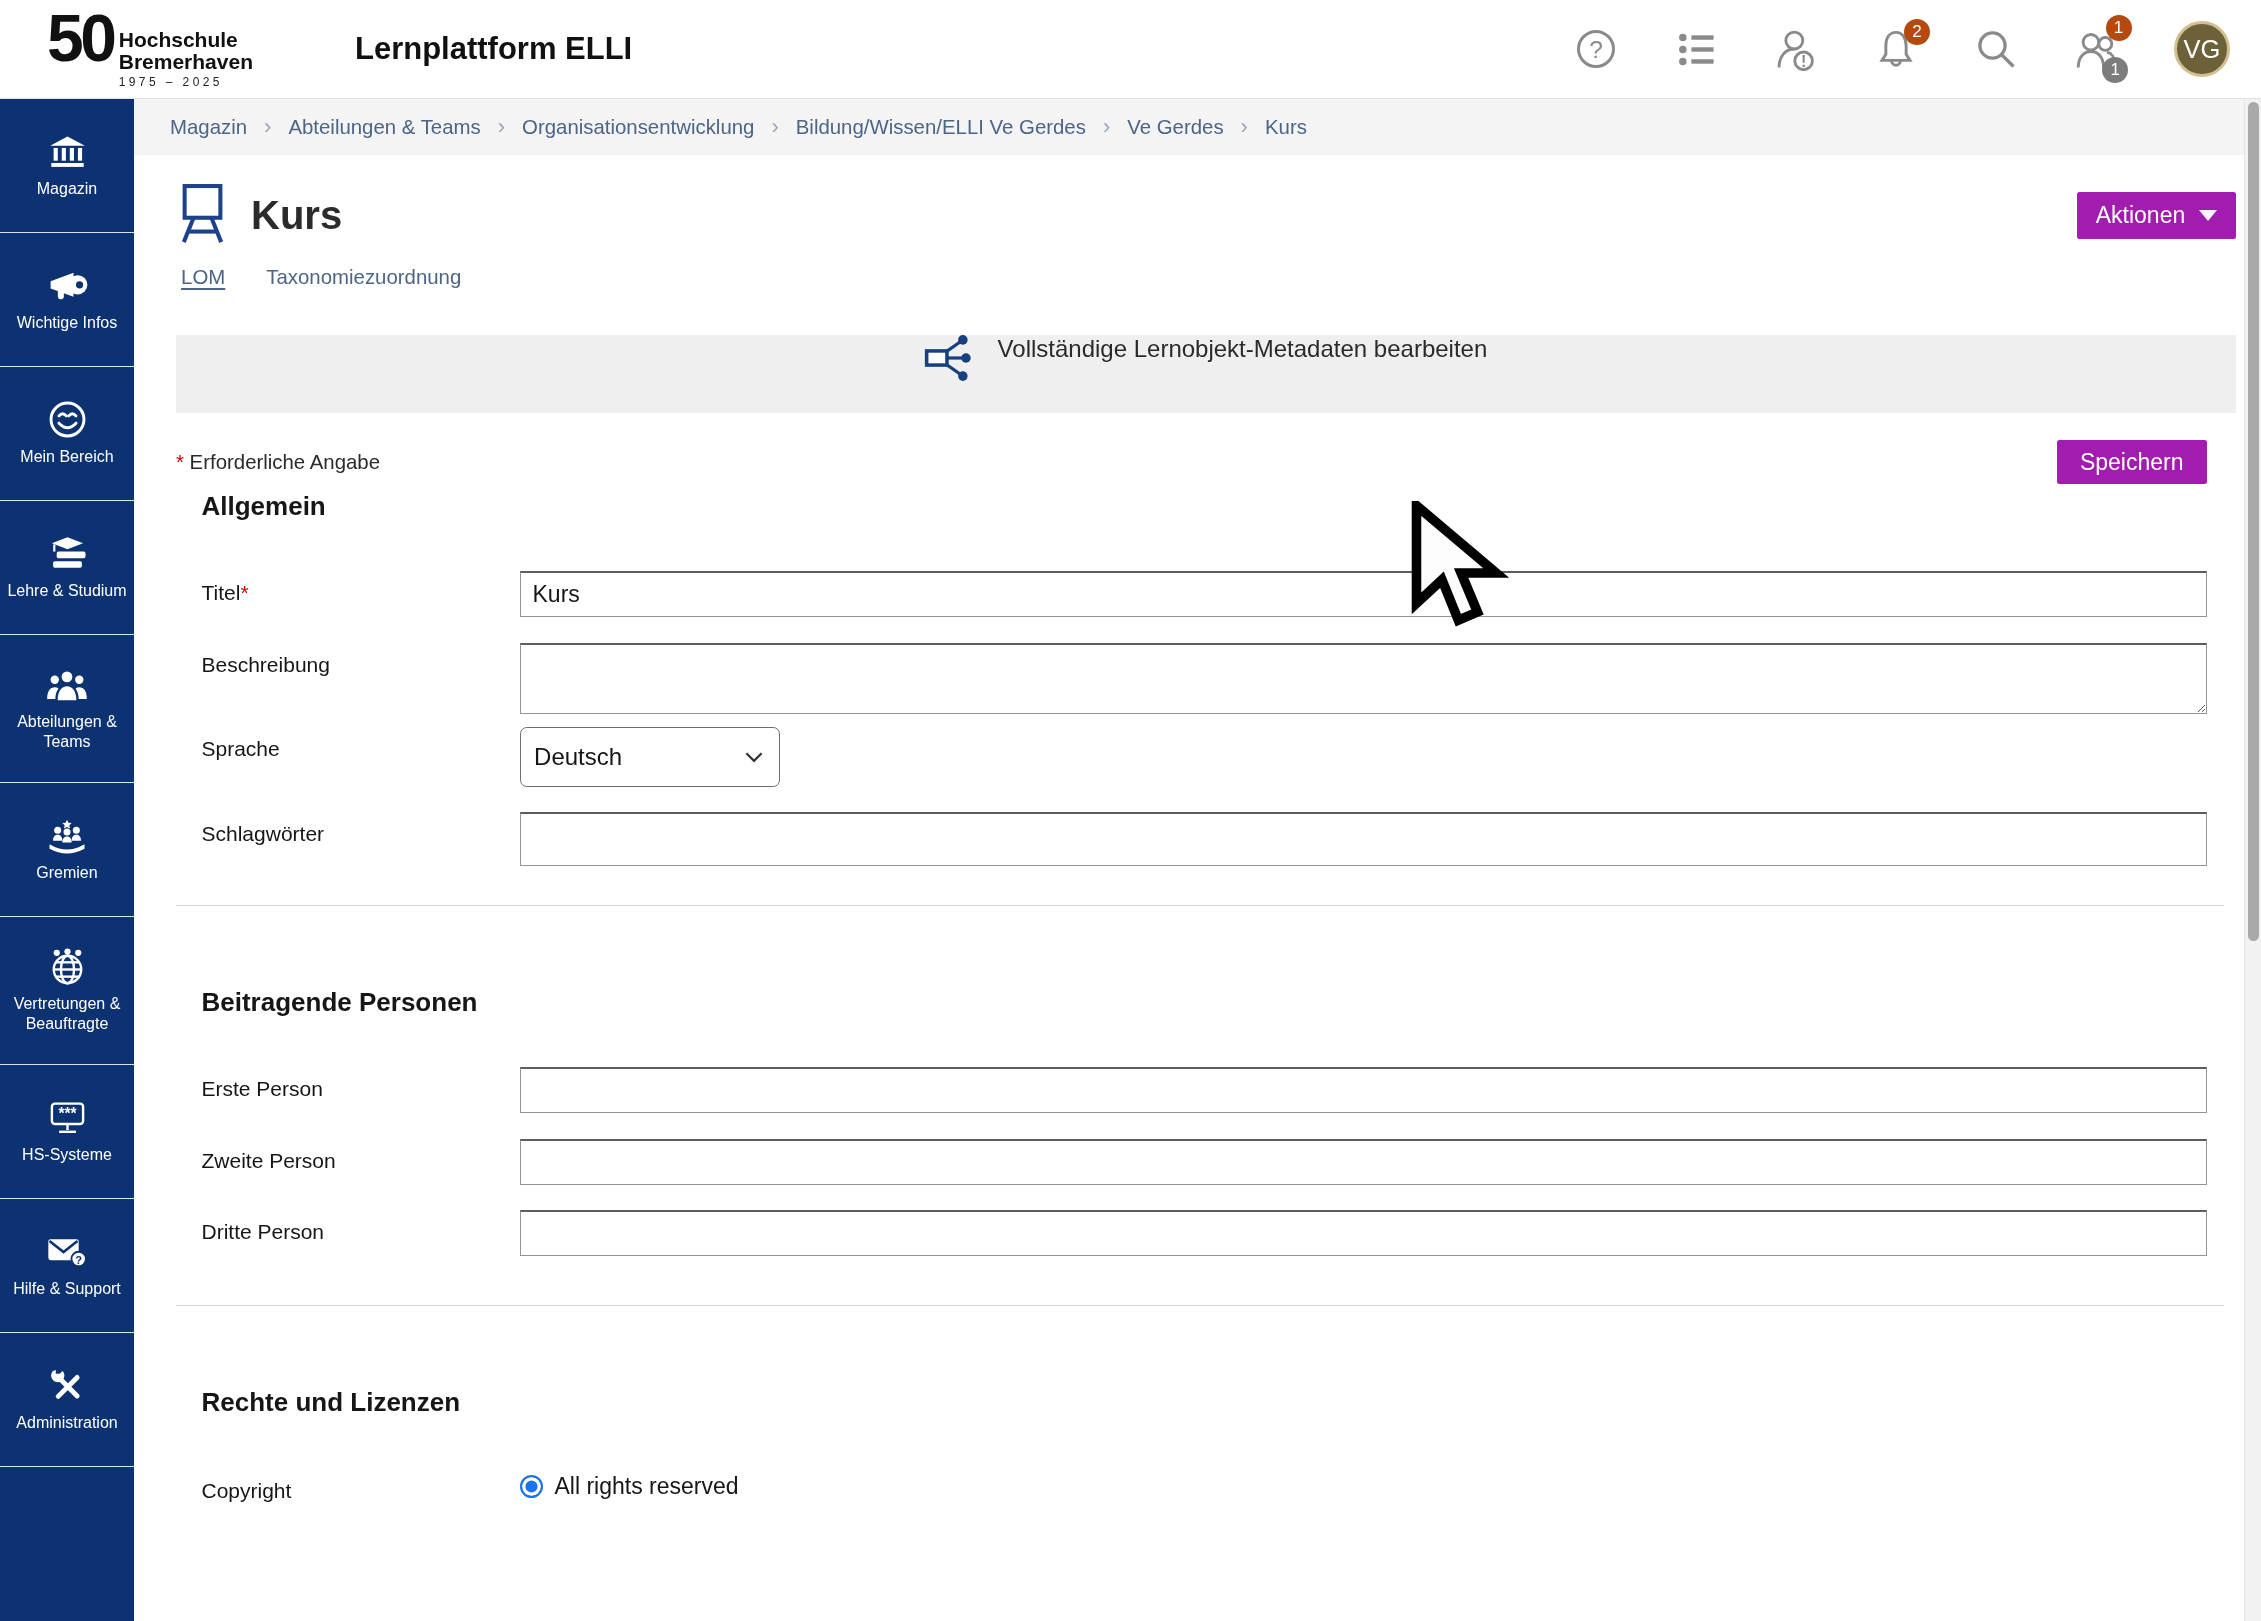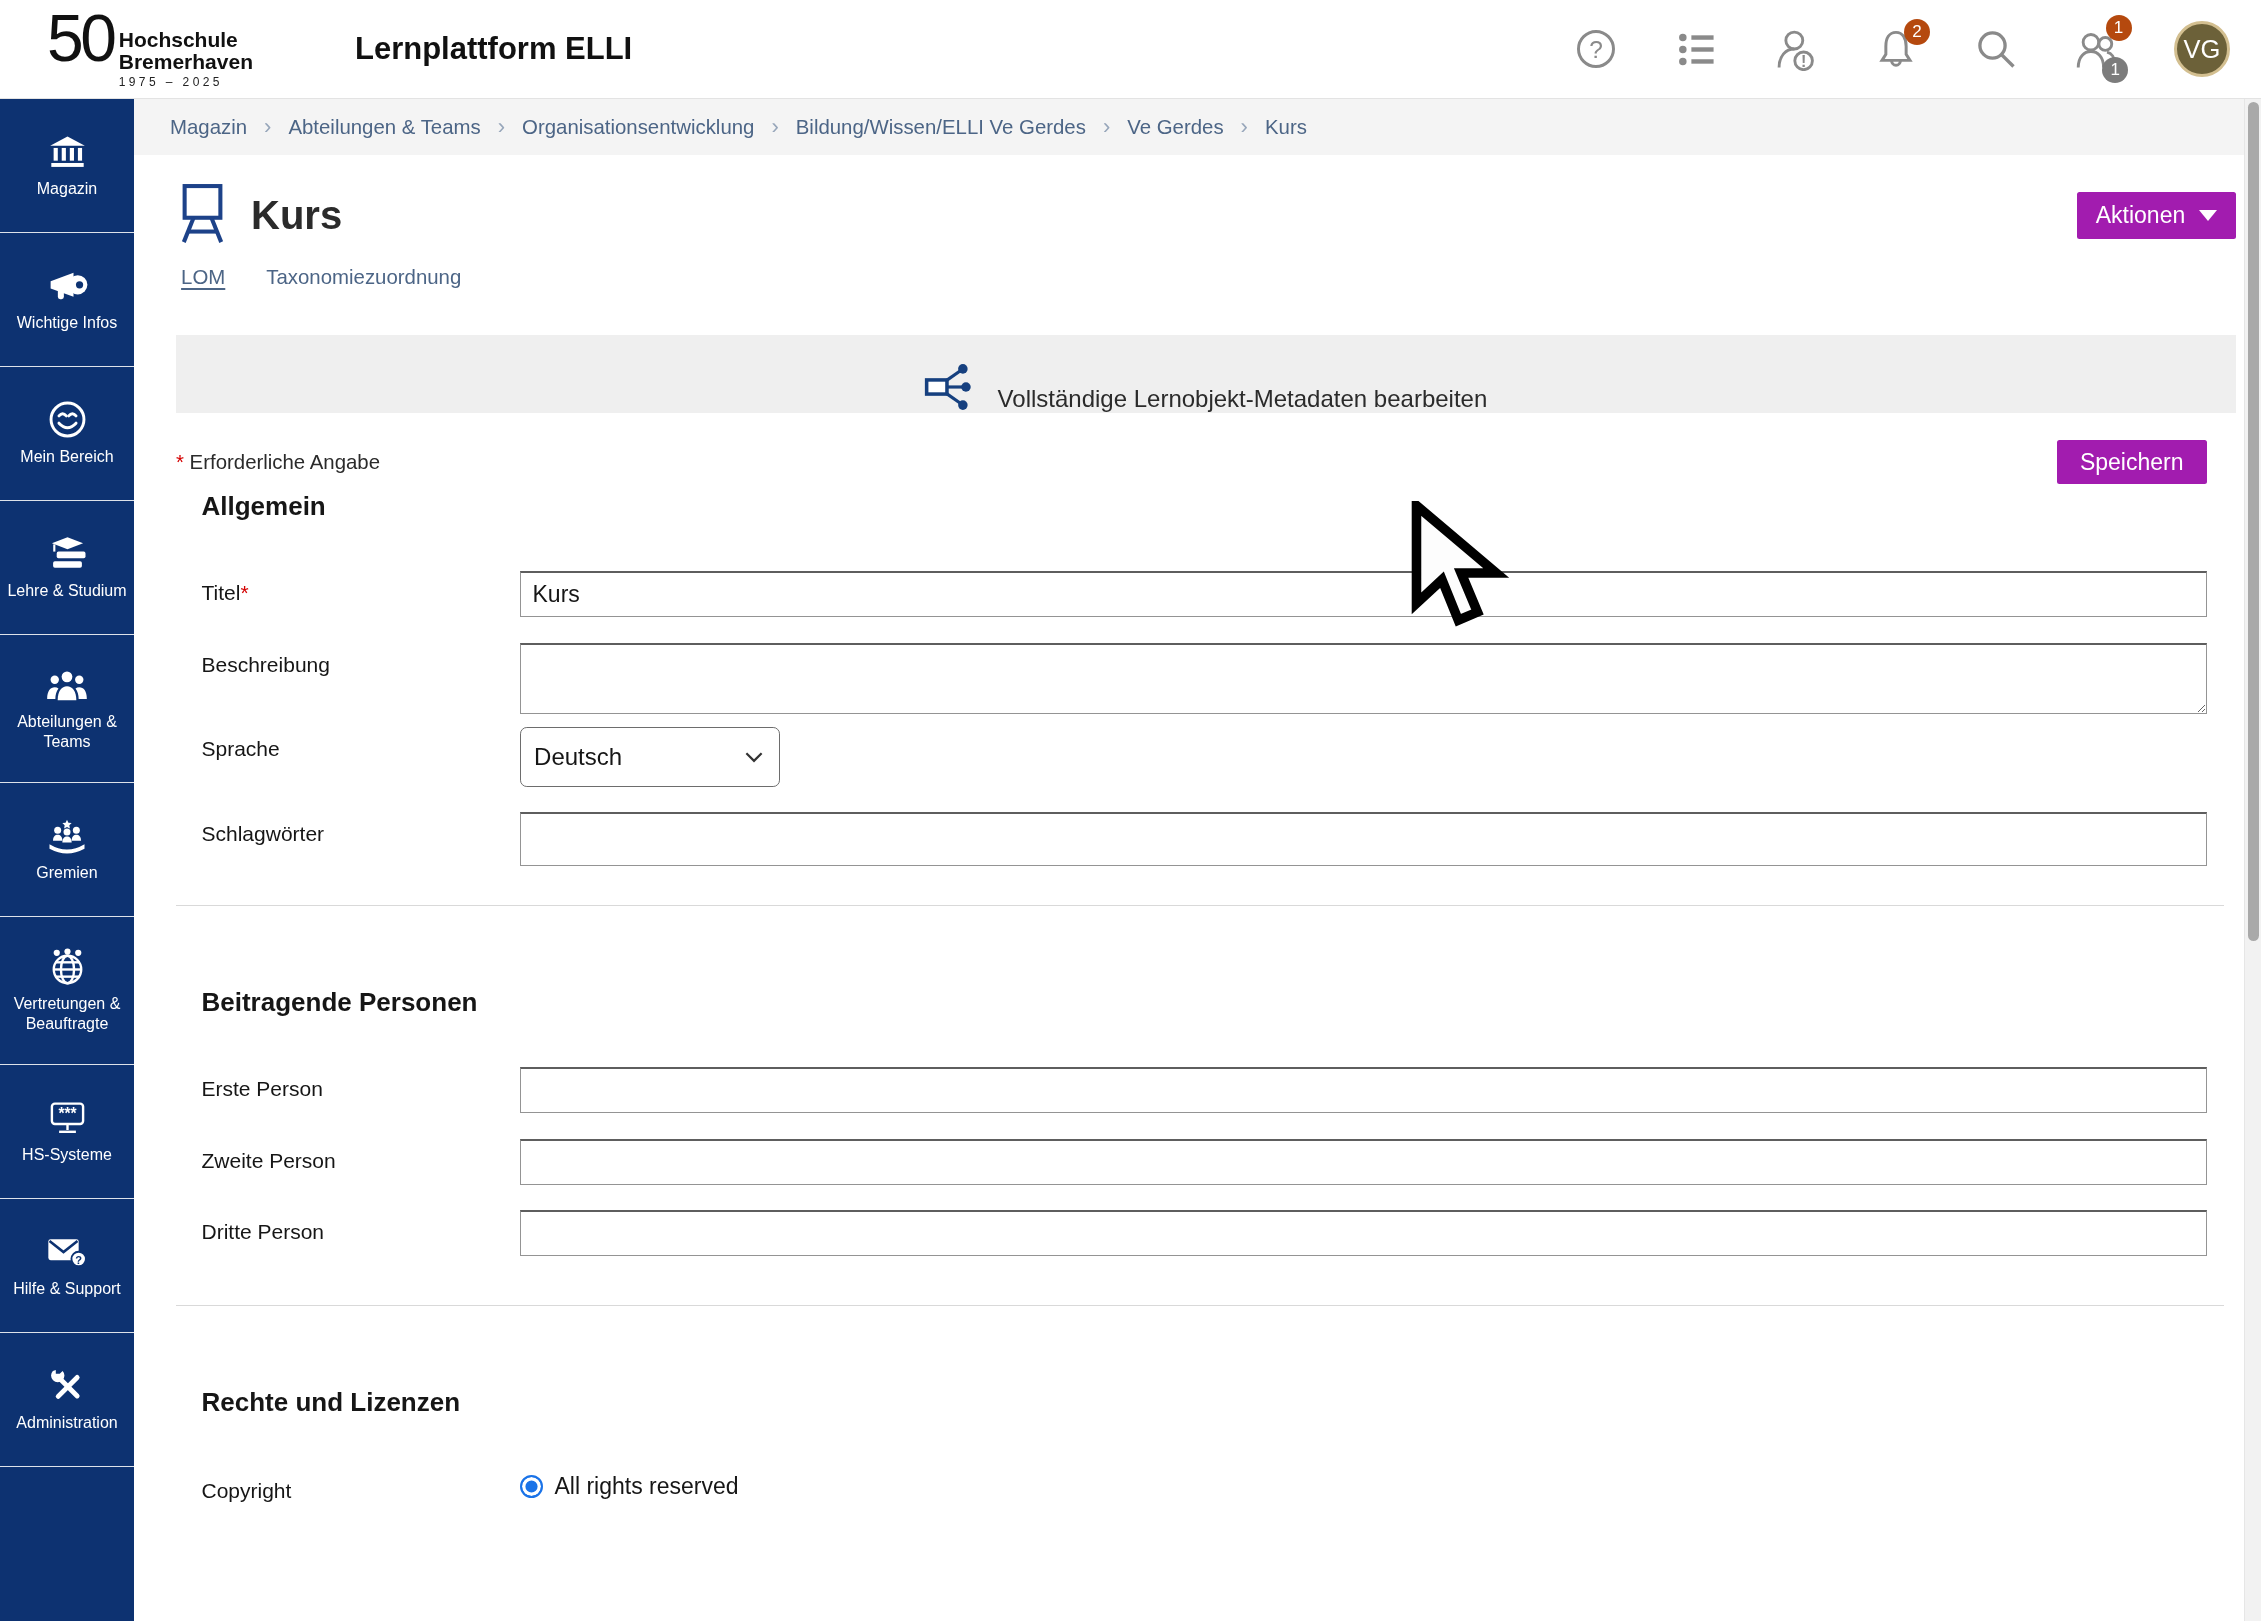--- a/index.html
+++ b/index.html
@@ -3,21 +3,21 @@
 <meta charset="utf-8">
 <style>
   * { box-sizing: border-box; margin: 0; padding: 0; }
   html, body { width: 2261px; height: 1621px; overflow: hidden; background: #fff;
     font-family: "Liberation Sans", "DejaVu Sans", sans-serif; color: #161616; }
 
   
   .header { position: relative; height: 99px; background: #fff; display: flex; align-items: center;
     border-bottom: 0.8px solid #e3e3e3; z-index: 5; }
   .logo { display: flex; align-items: flex-start; margin-left: 47px; }
-  .logo-number { font-size: 66px; font-weight: normal; letter-spacing: -3.4px; line-height: 0.9; color: #111; }
+  .logo-number { font-size: 66px; font-weight: bold; letter-spacing: -3.4px; line-height: 0.9; color: #111; }
   .logo-textcol { margin-left: 5.1px; margin-top: 20.4px; }
   .logo-name { font-size: 21px; font-weight: bold; line-height: 1.04; color: #111; }
   .logo-years { font-size: 12px; letter-spacing: 3.4px; color: #222; margin-top: 2.5px; }
   .app-title { font-size: 31px; font-weight: bold; color: #111; margin-left: 102px; }
   .header-right { margin-left: auto; margin-right: 31px; display: flex; align-items: center; gap: 56px; }
   .hicon { position: relative; width: 44px; height: 44px; display: flex; align-items: center; justify-content: center; cursor: pointer; }
   .hicon svg { display: block; }
   .badge { position: absolute; min-width: 26px; height: 26px; border-radius: 13.6px; color: #fff;
     font-size: 17px; display: flex; align-items: center; justify-content: center; padding: 0 3.4px; }
   .badge-orange { background: #b5490e; }
@@ -59,21 +59,21 @@
 
   .tabs { display: flex; margin-top: 56px; border-bottom: 4.2px solid #111; align-items: flex-end; }
   .tab { font-size: 23px; color: #4c6586; padding: 12.7px 23px 13.6px 23px; cursor: pointer; white-space: nowrap; }
   .tab:first-child { padding-left: 6.8px; }
   .tab.active { background: #161616; color: #fff; }
 
   .subtabs { display: flex; gap: 41px; margin-top: 15.3px; padding-left: 5.1px; }
   .subtab { font-size: 20.4px; color: #4c6586; cursor: pointer; padding-bottom: 2.5px; }
   .subtab.active { text-decoration: underline; text-underline-offset: 4.2px; }
 
-  .banner { margin-top: 44px; height: 78px; background: #efefef; display: flex; align-items: flex-end;
+  .banner { margin-top: 44px; height: 78px; background: #efefef; display: flex; align-items: flex-start;
     justify-content: center; gap: 20.4px; cursor: pointer; }
   .banner-label { font-size: 24px; color: #2b2b2b; }
 
   .toolbar { display: flex; align-items: center; margin-top: 27px; }
   .required-note { font-size: 20.4px; color: #2b2b2b; }
   .star { color: #d40000; }
   .save-btn { margin-left: auto; margin-right: 29px; padding: 8.5px 23px; }
 
   .section-title { font-size: 26px; font-weight: bold; color: #161616; padding-left: 25.5px; }
   .st-allgemein { margin-top: 6.8px; }

